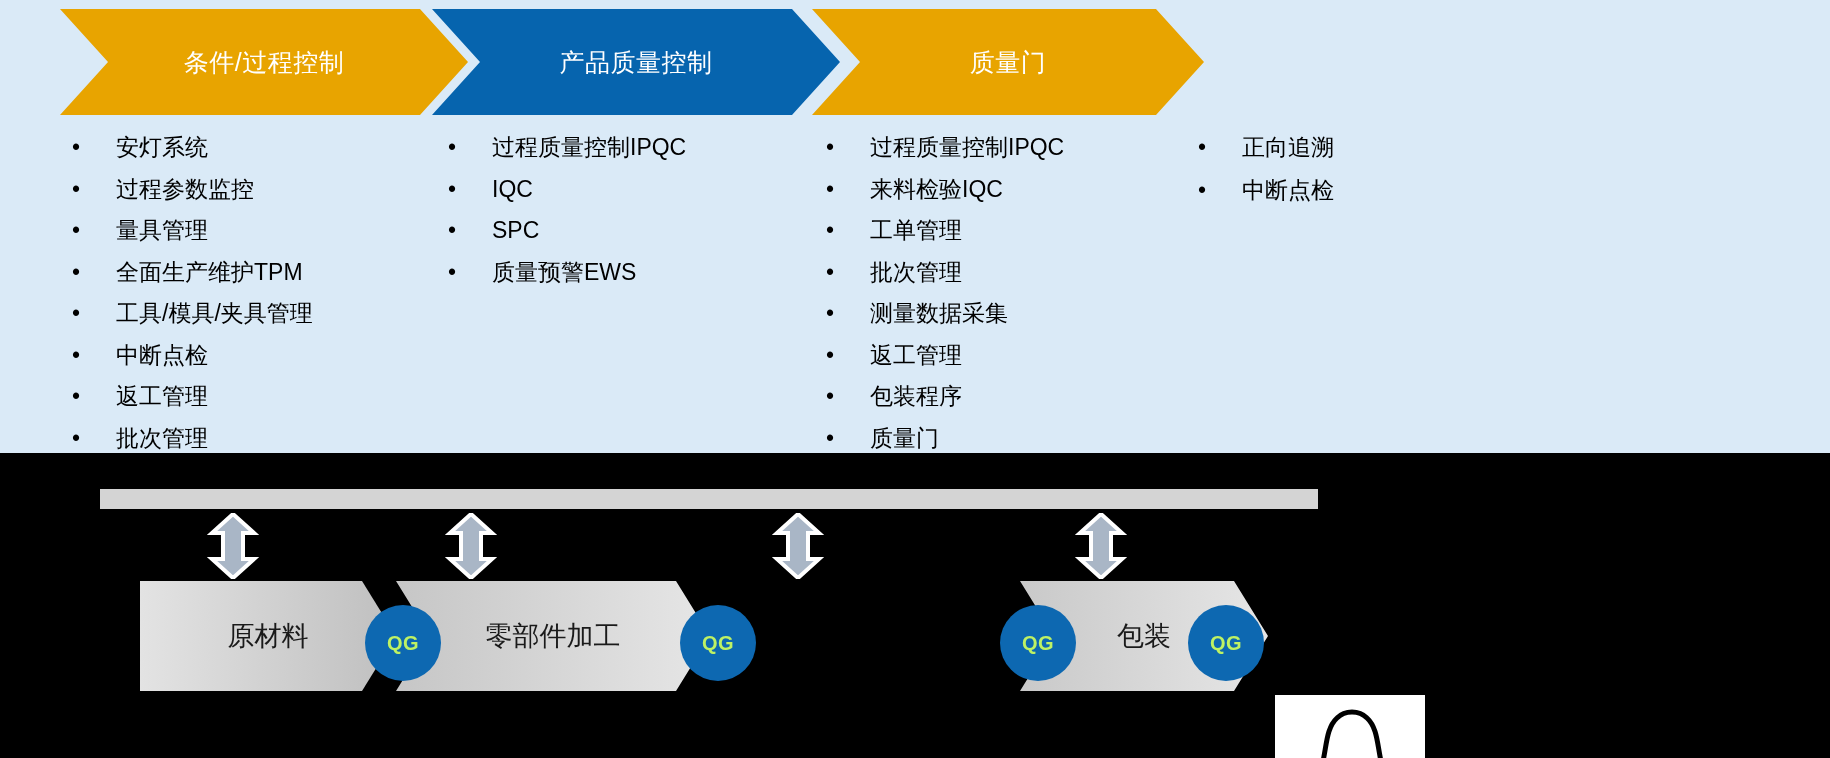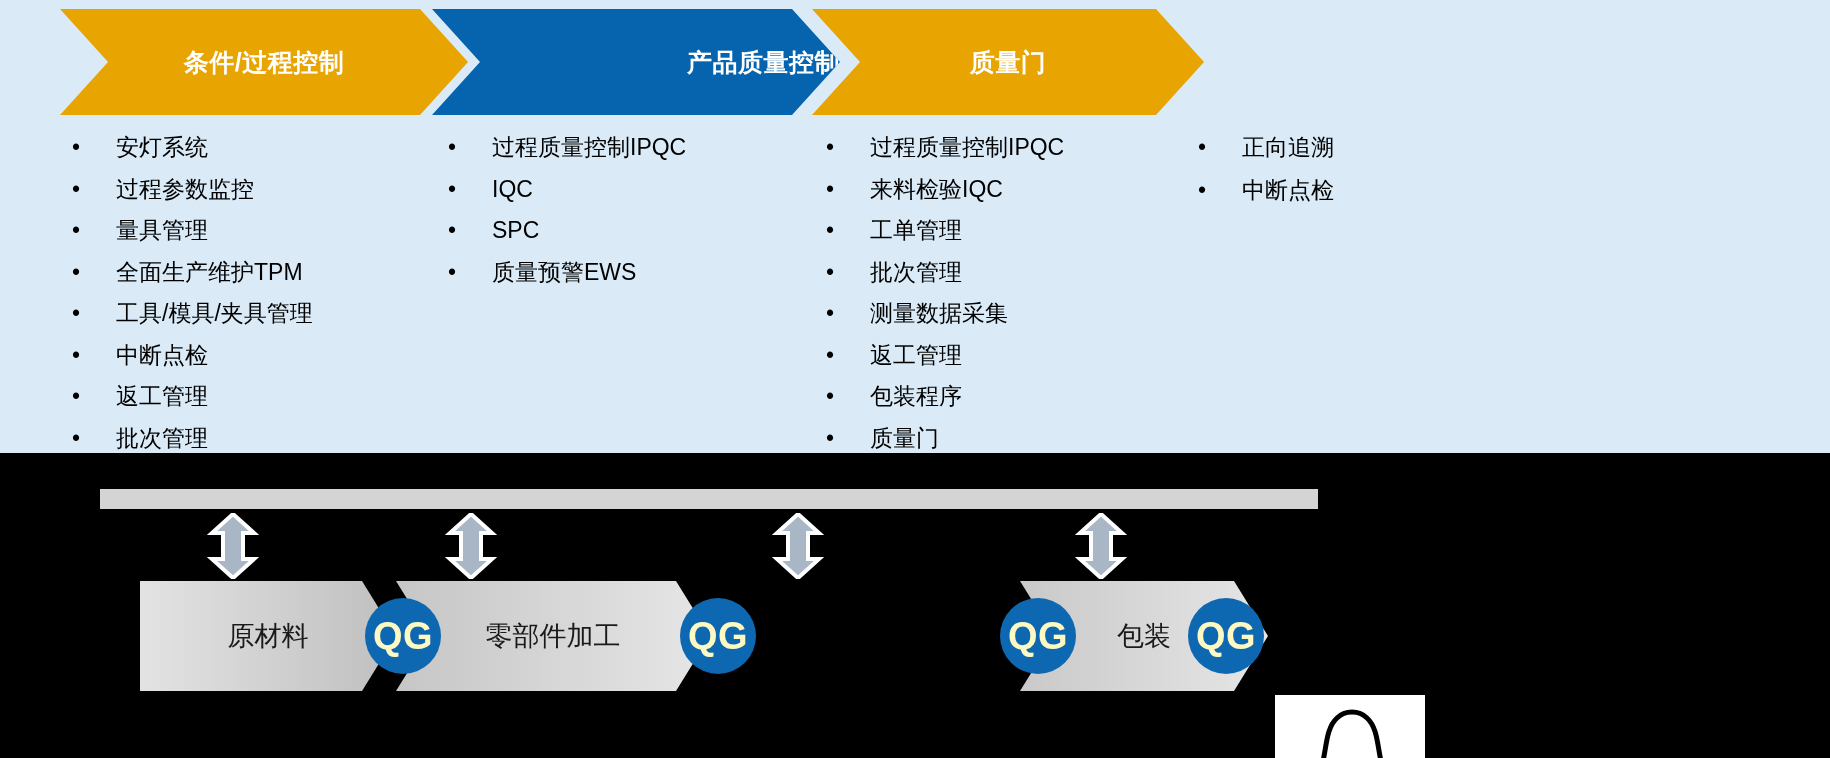--- a/index.html
+++ b/index.html
@@ -39,41 +39,41 @@
     height: 106px;
   }
   .chev {
     position: absolute;
     top: 0;
     height: 106px;
     display: flex;
     align-items: center;
     justify-content: center;
     color: #ffffff;
-    font-weight: bold;
+    font-weight: normal;
     font-size: 25px;
     letter-spacing: 0.5px;
     box-sizing: border-box;
   }
   .chev .chev-label {
     position: relative;
     z-index: 2;
     text-align: center;
     white-space: nowrap;
   }
   
   .chev.pointed {
     clip-path: polygon(0 0, calc(100% - 48px) 0, 100% 50%, calc(100% - 48px) 100%, 0 100%, 48px 50%);
   }
   .chev.first {
     clip-path: polygon(0 0, calc(100% - 48px) 0, 100% 50%, calc(100% - 48px) 100%, 0 100%, 48px 50%);
   }
 
   #chev-0 { left: 60px;   width: 408px; }
-  #chev-1 { left: 432px;  width: 408px; justify-content: flex-end; }
+  #chev-1 { left: 432px;  width: 408px; }
   #chev-2 { left: 812px;  width: 392px; }
   #chev-3 { left: 1176px; width: 420px; }
 
   
   .col {
     position: absolute;
     top: 132px;
   }
   #col-0 { left: 72px;   width: 360px; }
   #col-1 { left: 448px;  width: 360px; }
@@ -163,27 +163,27 @@
     clip-path: polygon(0 0, calc(100% - 34px) 0, 100% 50%, calc(100% - 34px) 100%, 0 100%, 34px 50%);
   }
   #proc-0 { left: 140px;  width: 256px; background: linear-gradient(to right, #e3e3e3, #bfbfbf); }
   #proc-1 { left: 396px;  width: 314px; background: linear-gradient(to right, #c6c6c6, #e6e6e6); }
   #proc-2 { left: 710px;  width: 310px; background: linear-gradient(to right, #c9c9c9, #e6e6e6); }
   #proc-3 { left: 1020px; width: 248px; background: linear-gradient(to right, #c9c9c9, #e6e6e6); }
 
   
   .qg {
     position: absolute;
-    top: 17px;
+    top: 24px;
     width: 76px;
     height: 76px;
     border-radius: 50%;
     background: #0d68b1;
-    color: #fef9c3;
-    font-size: 38px;
+    color: #bef264;
+    font-size: 20px;
     font-weight: bold;
     display: flex;
     align-items: center;
     justify-content: center;
     z-index: 6;
     letter-spacing: 0.5px;
   }
   #qg-0 { left: 365px; }
   #qg-1 { left: 680px; }
   #qg-2 { left: 1000px; }

